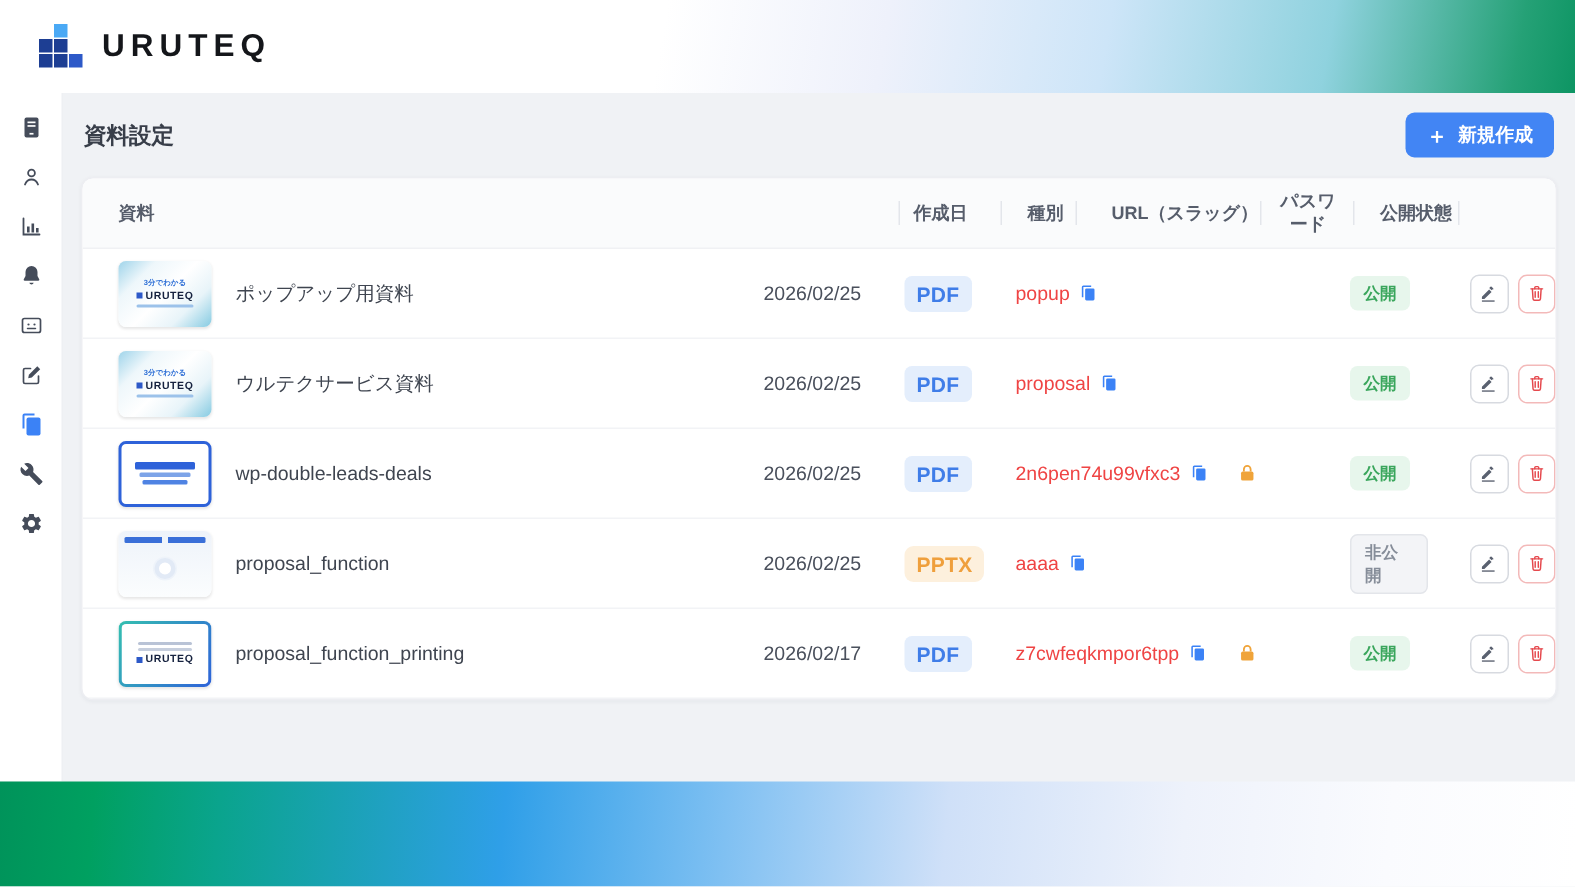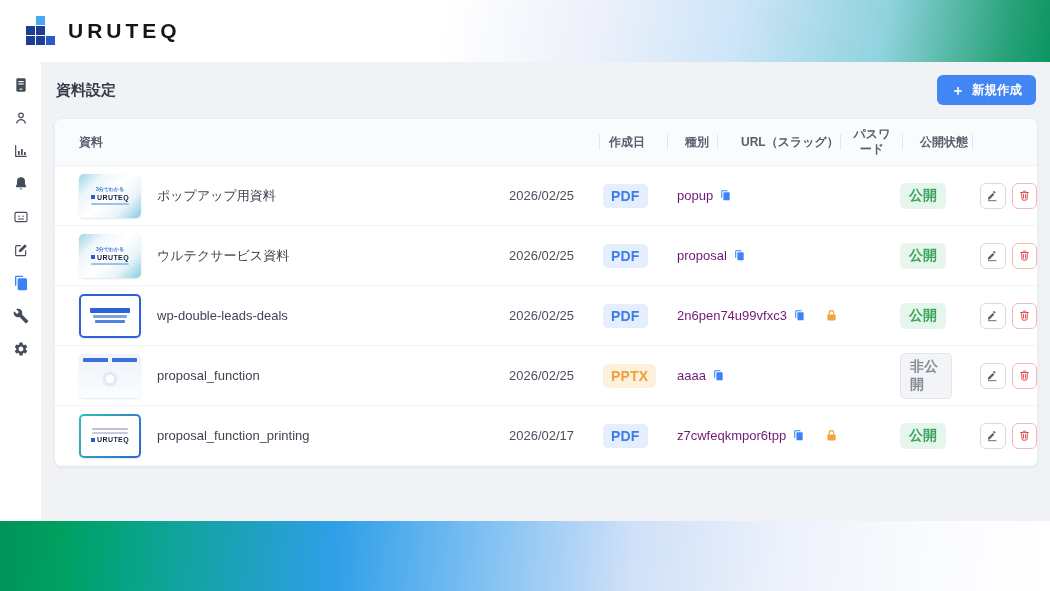--- a/index.html
+++ b/index.html
@@ -82,32 +82,32 @@
   .th-pass { padding-left:8px; padding-right:6px; text-align:center; }
   .th-status { padding-left:18px; }
 
   .trow { height:60px; border-bottom:1px solid #f2f3f6; font-size:13px;gap:20px; }
   .cell { display:flex; align-items:center; }
   .c-name { padding-left:24px; gap:16px; }
   .doc-name { color:#3f4550; }
   .c-created { padding-left:10px; color:#4a505c; }
   .c-type { padding-left:16px; }
   .c-url { padding-left:20px; gap:6px; }
-  .slug { color:#701a75; }
+  .slug { color:#ef4444; }
   .copy-btn { background:none; border:none; padding:0; cursor:pointer; display:flex; color:#3b82f6; }
   .copy-btn svg { width:13px; height:13px; }
   .c-pass { justify-content:center; color:#f0a43a; }
   .c-pass svg { width:15px; height:15px; }
   .c-status { padding-left:18px; }
   .c-actions { padding-left:8px; gap:6px; }
 
   .type-badge { font-size:14px; font-weight:700; padding:4px 8px; border-radius:5px; letter-spacing:.2px; }
   .type-pdf  { background:#e4eefc; color:#3f7de8; }
   .type-pptx { background:#fdf0dd; color:#ef9f3c;border-radius:6px; }
-  .status-badge { font-size:14px; font-weight:600; padding:4px 9px; border-radius:5px; }
+  .status-badge { font-size:11px; font-weight:600; padding:4px 9px; border-radius:5px; }
   .st-public  { background:#e7f6ec; color:#3aa65c; }
   .st-private { background:#f3f4f7; color:#868d99; border:1px solid #e3e5ea; }
 
   .icon-btn {
     width:26px; height:26px; border-radius:6px; background:#fff;
     display:flex; align-items:center; justify-content:center; cursor:pointer; padding:0;
   }
   .icon-btn svg { width:13px; height:13px; }
   .edit-btn { border:1px solid #d7dae0; color:#5a6170; }
   .del-btn  { border:1px solid #f3b9b9; color:#e5484d; }

